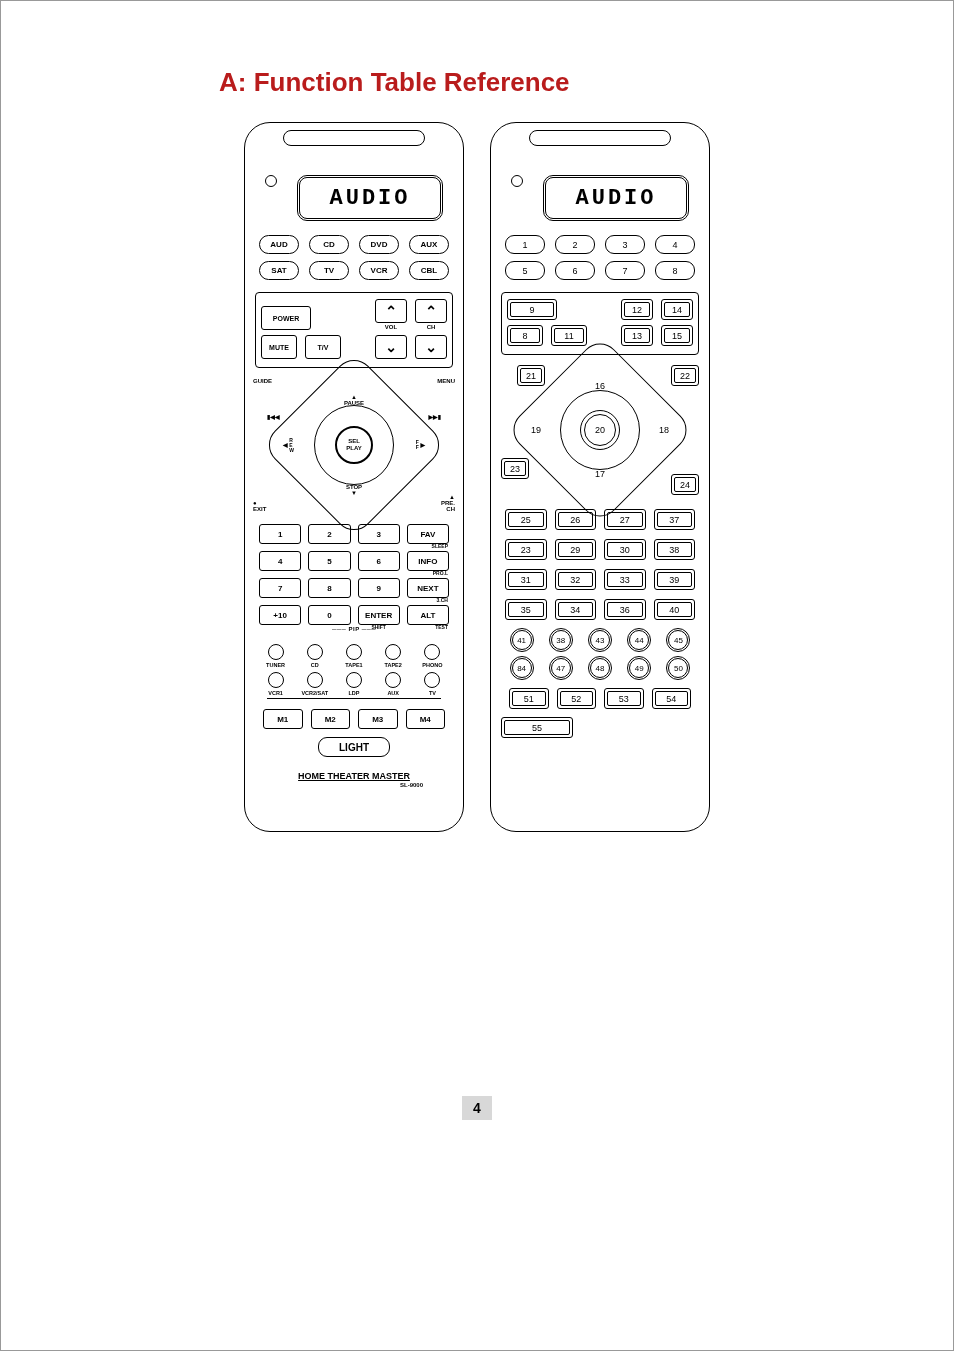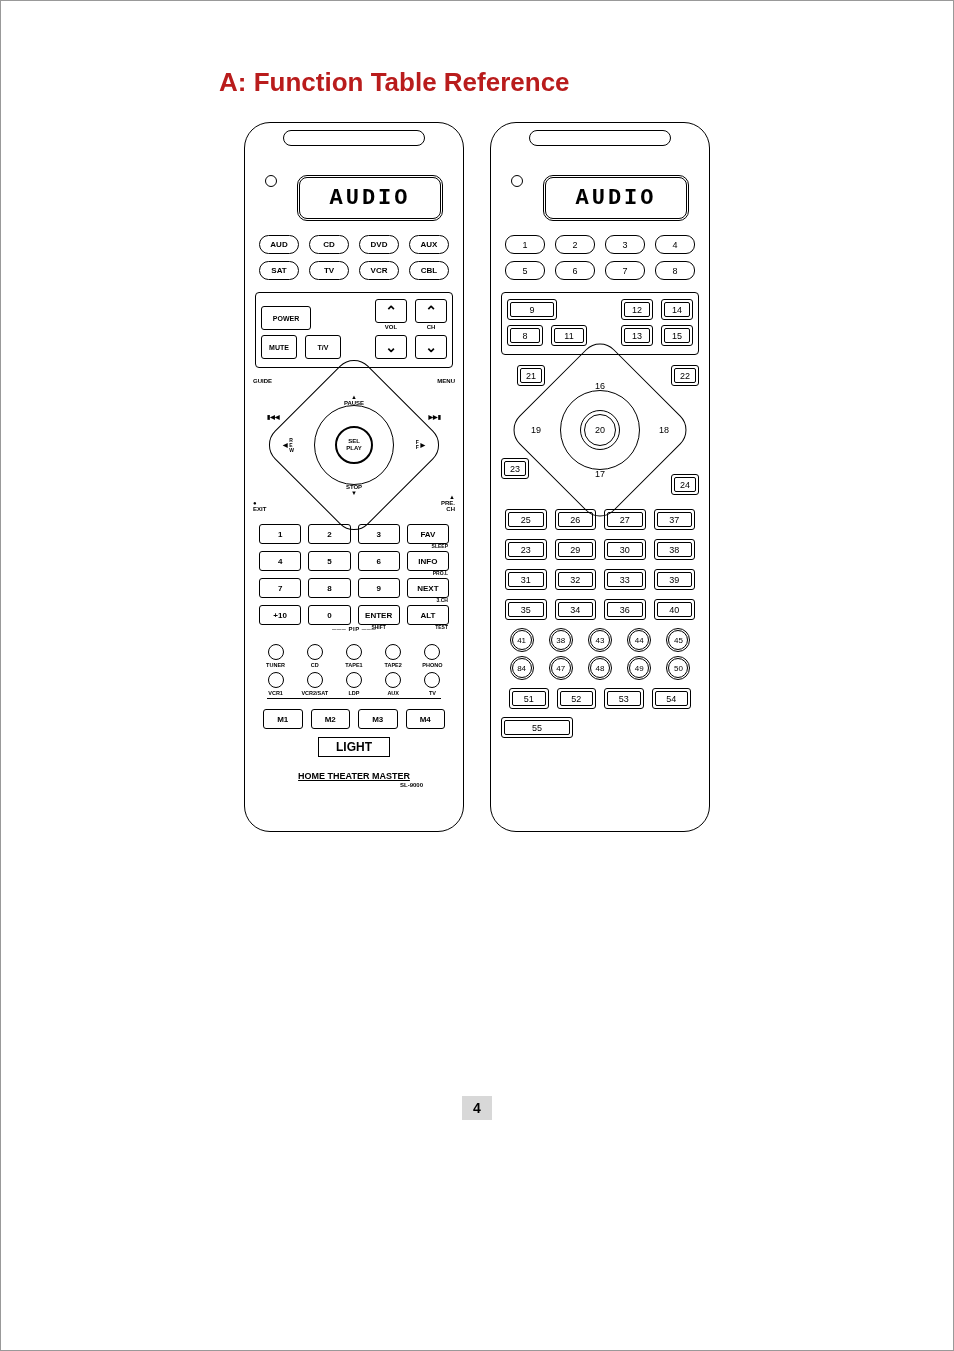--- a/index.html
+++ b/index.html
@@ -28,21 +28,21 @@
 .dlbl{position:absolute;font-size:6px;font-weight:700;text-align:center;line-height:1;z-index:3}
 .corner{position:absolute;font-size:6px;font-weight:700;z-index:3}
 .numgrid{margin-top:14px;display:grid;grid-template-columns:repeat(4,1fr);gap:7px 7px;padding:0 4px}
 .nb{height:18px;border:1.4px solid #000;border-radius:3px;display:flex;align-items:center;justify-content:center;font-size:8px;font-weight:700;position:relative}
 .nb .tag{position:absolute;top:100%;left:0;width:100%;font-size:5px;text-align:right;font-weight:700;line-height:1.2}
 .circ-row{margin-top:12px;display:grid;grid-template-columns:repeat(5,1fr);gap:6px;padding:0 4px}
 .cb{display:flex;flex-direction:column;align-items:center;font-size:5.5px;font-weight:700;gap:2px}
 .cb .o{width:14px;height:14px;border:1.2px solid #000;border-radius:50%}
 .mrow{margin-top:10px;display:grid;grid-template-columns:repeat(4,1fr);gap:8px;padding:0 8px}
 .light-row{margin-top:8px;display:flex;justify-content:center}
-.light{width:70px;height:18px;border:1.2px solid #000;border-radius:0;display:flex;align-items:center;justify-content:center;font-size:12px;font-weight:700}
+.light{width:70px;height:18px;border:1.2px solid #000;border-radius:9px;display:flex;align-items:center;justify-content:center;font-size:10px;font-weight:700}
 .brand{margin-top:14px;text-align:center;font-size:9px;font-weight:700;text-decoration:underline}
 .model{text-align:right;font-size:6px;padding-right:30px;margin-top:1px;font-weight:700}
 .pagenum{position:absolute;bottom:230px;left:50%;transform:translateX(-50%);width:30px;height:24px;background:#d8d8d8;display:flex;align-items:center;justify-content:center;font-weight:700;font-size:14px}
 
 .rnum{height:17px;border:1.2px solid #000;border-radius:9px;display:flex;align-items:center;justify-content:center;font-size:9px}
 .rbox{height:19px;border:1.2px solid #000;border-radius:3px;display:flex;align-items:center;justify-content:center;font-size:9px;position:relative}
 .rbox:after{content:"";position:absolute;inset:2px;border:0.5px solid #000;border-radius:2px}
 .rcirc{width:18px;height:18px;border:1.6px double #000;border-radius:50%;display:flex;align-items:center;justify-content:center;font-size:8px;margin:0 auto}
 .rcirc{border:1.2px solid #000;box-shadow:0 0 0 2px #fff inset,0 0 0 3px #000 inset}
 .rcirc{box-shadow:none;outline:1px solid #000;outline-offset:-3px}

